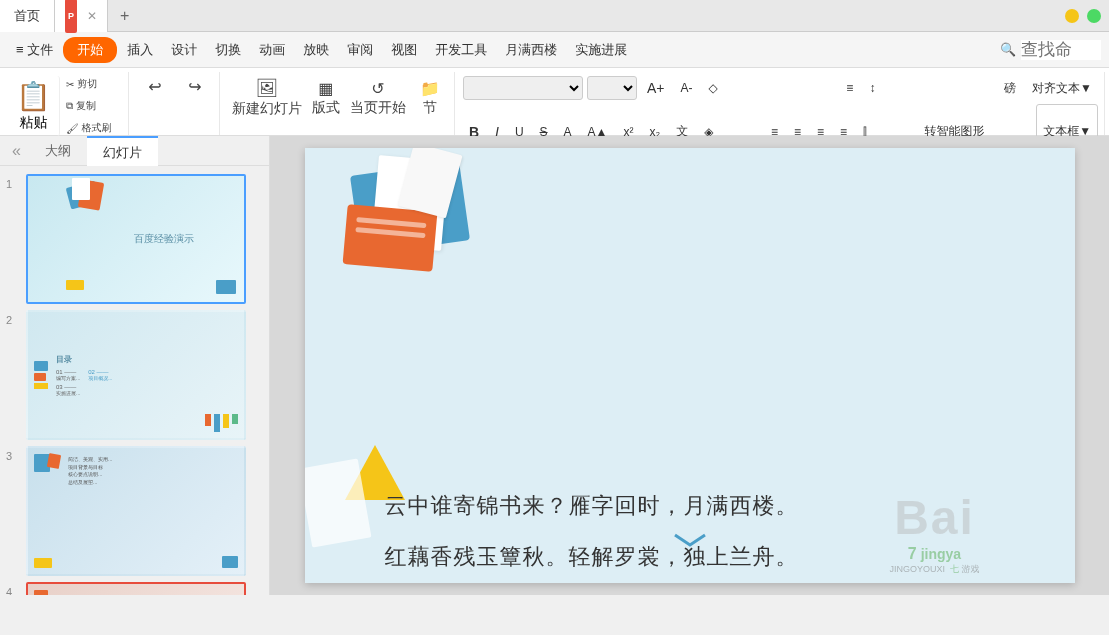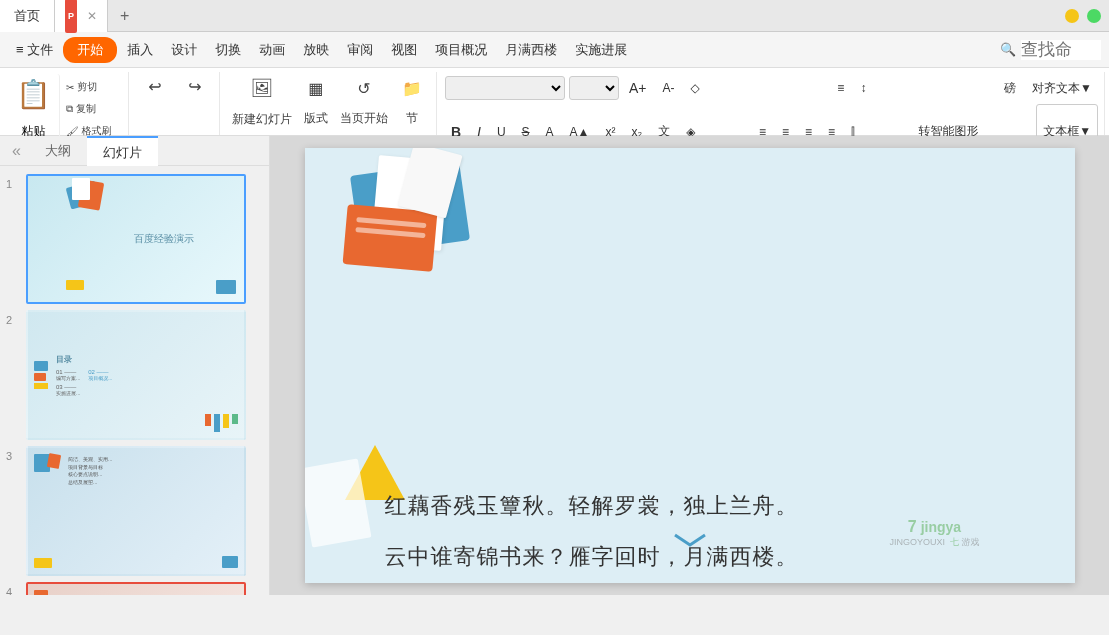--- a/index.html
+++ b/index.html
@@ -20,21 +20,21 @@
     .menu-bar { display: flex; align-items: center; background: #f5f5f5; height: 36px; border-bottom: 1px solid #ddd; padding: 0 8px; gap: 2px; }
     .menu-item { padding: 4px 8px; color: #333; cursor: pointer; font-size: 13px; border-radius: 3px; white-space: nowrap; }
     .menu-item.active { background: #ff6600; color: #fff; border-radius: 12px; padding: 4px 14px; }
 
     
     .ribbon { display: flex; align-items: stretch; background: #fff; border-bottom: 1px solid #ddd; height: 68px; padding: 4px 4px 0; gap: 2px; }
     .ribbon-group { display: flex; flex-direction: column; align-items: center; border-right: 1px solid #e8e8e8; padding: 2px 6px; min-width: 50px; }
     .ribbon-group-label { font-size: 10px; color: #888; margin-top: auto; padding-bottom: 2px; }
     .ribbon-buttons { display: flex; gap: 2px; align-items: center; }
     .ribbon-btn { display: flex; flex-direction: column; align-items: center; cursor: pointer; padding: 3px 4px; border-radius: 3px; min-width: 36px; font-size: 10px; color: #444; }
-    .ribbon-btn-label { font-size: 12px; margin-top: 12px; white-space: nowrap; }
+    .ribbon-btn-label { font-size: 14px; margin-top: 1px; white-space: nowrap; }
     .ribbon-btn-large { display: flex; flex-direction: column; align-items: center; cursor: pointer; padding: 4px 6px; border-radius: 3px; font-size: 10px; }
     .ribbon-btn-large .icon { font-size: 28px; }
     .tb2-btn { padding: 3px 6px; border-radius: 3px; cursor: pointer; font-size: 12px; color: #333; border: none; background: transparent; }
     .font-select { width: 120px; height: 24px; border: 1px solid #ccc; border-radius: 3px; padding: 0 4px; font-size: 12px; }
     .font-size-select { width: 50px; height: 24px; border: 1px solid #ccc; border-radius: 3px; padding: 0 4px; font-size: 12px; }
     .bold-btn { font-weight: bold; font-size: 14px; }
     .italic-btn { font-style: italic; font-size: 14px; }
 
     
     .content-area { display: flex; height: calc(635px - 32px - 36px - 68px - 40px); background: #e8e8e8; }
@@ -94,21 +94,21 @@
 <div class="menu-bar">
   <div class="menu-item">≡ 文件</div>
   <div class="menu-item active">开始</div>
   <div class="menu-item">插入</div>
   <div class="menu-item">设计</div>
   <div class="menu-item">切换</div>
   <div class="menu-item">动画</div>
   <div class="menu-item">放映</div>
   <div class="menu-item">审阅</div>
   <div class="menu-item">视图</div>
-  <div class="menu-item">项目概况</div>
+  <div class="menu-item">开发工具</div>
   <div class="menu-item">月满西楼</div>
   <div class="menu-item">实施进展</div>
   <div class="search-bar">
     <span style="color:#888;font-size:13px;">🔍</span>
     <input class="search-input" placeholder="查找命" style="border: none; outline: none; font-size: 17px; width: 80px;">
   </div>
 </div>
 
 <div class="ribbon">
 
@@ -318,26 +318,27 @@
 
       <div style="position:absolute;bottom:30px;left:50%;transform:translateX(-50%);">
         <svg width="40" height="20" viewBox="0 0 40 20">
           <polyline points="5,5 20,15 35,5" stroke="#4a9ec8" stroke-width="3" fill="none"></polyline>
         </svg>
       </div>
 
       <div style="position:absolute;bottom:40px;left:0;width:60px;height:80px;background:rgba(255,255,255,0.7);transform:rotate(-10deg);border-radius:2px;"></div>
 
       <div style="position:absolute;top:340px;left:80px;right:20px;">
+        <div class="canvas-text-line">云中谁寄锦书来？雁字回时，月满西楼。</div>
         <div class="canvas-text-line">红藕香残玉簟秋。轻解罗裳，独上兰舟。</div>
-        <div class="canvas-text-line">云中谁寄锦书来？雁字回时，月满西楼。</div>
 
       </div>
 
       <div class="watermark">
+        <div class="watermark-text">Bai</div>
         <div class="watermark-sub">
           <span style="color:rgba(100,180,100,0.8);font-size:16px;font-weight:bold;">7</span>
           <span style="font-size:14px;">jingya</span>
         </div>
         <div style="font-size:9px;color:rgba(120,120,120,0.7);">
           JINGOYOUXI&nbsp;
           <span style="color:rgba(100,180,100,0.8);">七</span>
           <span style="font-size:9px;">游戏</span>
         </div>
       </div>

